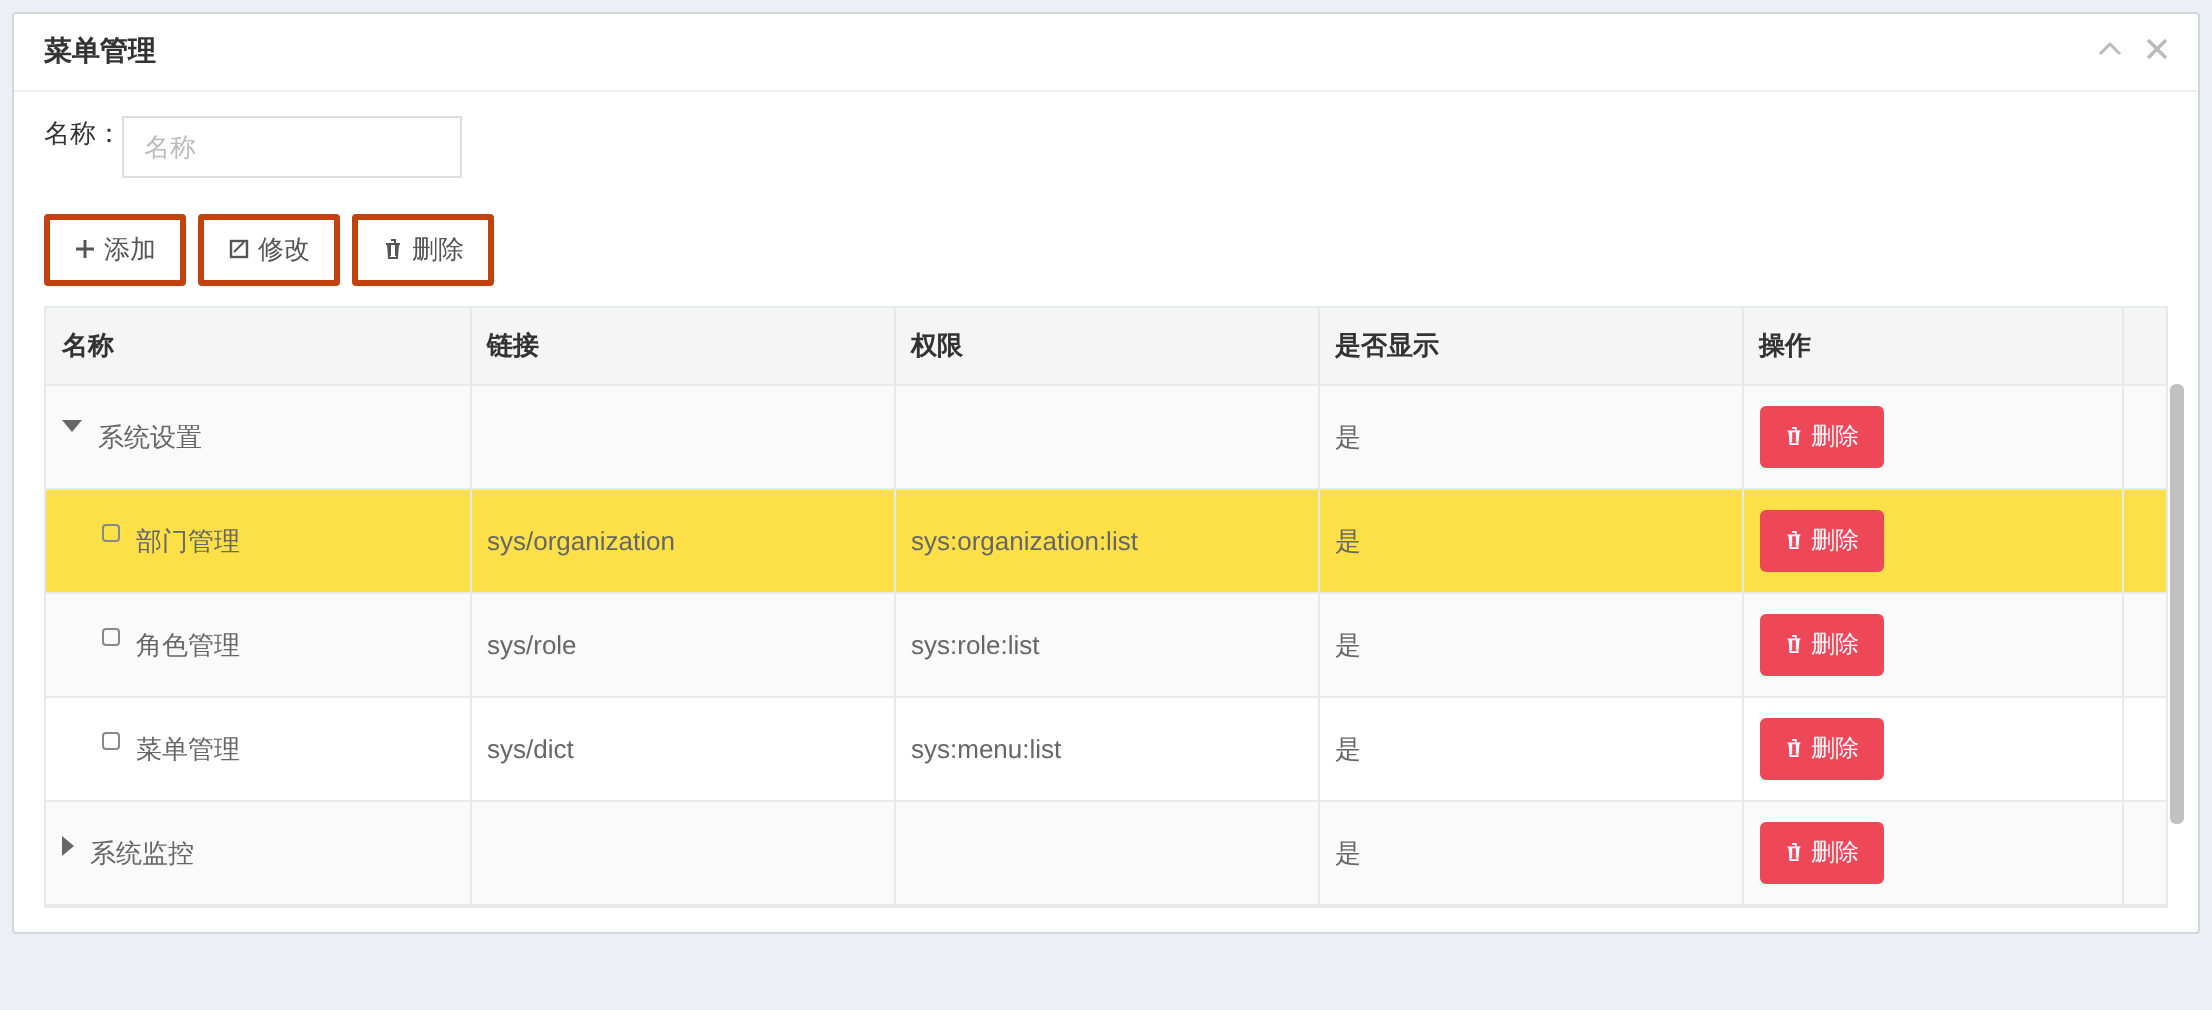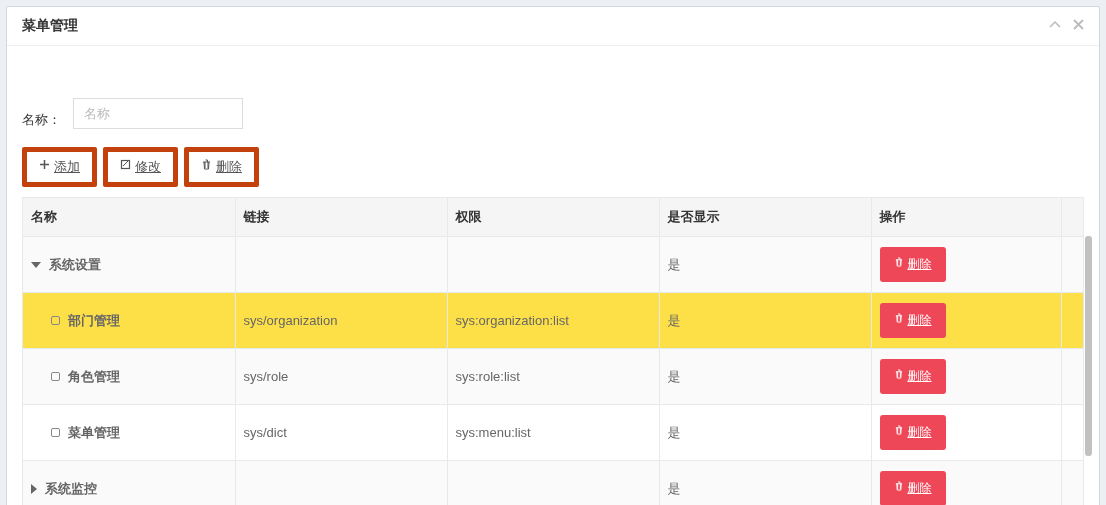--- a/index.html
+++ b/index.html
@@ -29,51 +29,50 @@
 }
 .panel-tools {
   display: flex;
   gap: 12px;
   color: #bbb;
 }
 .tool-icon { cursor: pointer; font-size: 12px; }
 .panel-body { padding: 12px 15px; }
 .filter-row {
   display: flex;
-  align-items: flex-end;
-  gap: 12px;
+  align-items: flex-start;
+  gap: 0;
   margin-bottom: 18px;
-  margin-top: 40px;
 }
 .filter-label { color: #333; font-size: 13px; }
 .filter-input {
   border: 1px solid #ddd;
   padding: 7px 10px;
   width: 170px;
   font-size: 13px;
   color: #333;
 }
 .filter-input::placeholder { color: #bbb; }
 .toolbar {
   display: flex;
   justify-content: space-between;
   margin-bottom: 10px;
 }
 .btn-group { display: flex; gap: 6px; }
 .btn {
-  border: 5px solid #c2410c;
+  border: 3px solid #c2410c;
   background: #fff;
   padding: 6px 12px;
   font-size: 13px;
   cursor: pointer;
   color: #555;
   display: inline-flex;
+  align-items: center;
   gap: 4px;
   border-radius: 2px;
-  text-decoration: underline;
 }
 .btn-danger {
   background: #ee4758;
   border-color: #ee4758;
   color: #fff;
   padding: 4px 9px;
   font-size: 12px;
   border-radius: 3px;
 }
 .tree-table-wrap {
@@ -102,21 +101,21 @@
   padding: 10px 8px;
   color: #666;
   font-size: 13px;
   white-space: nowrap;
   overflow: hidden;
   text-overflow: ellipsis;
 }
 .tree-table tr:nth-child(odd) td { background: #fafafb; }
 .tree-table tr:nth-child(even) td { background: #fff; }
 .tree-table tr.highlight td { background: #fde047; }
-.name-cell { display: flex; align-items: center; gap: 6px; font-weight: bold; }
+.name-cell { display: flex; align-items: flex-start; gap: 6px; }
 .indent-0 { padding-left: 0; }
 .indent-1 { padding-left: 20px; }
 .expander {
   display: inline-block;
   width: 0; height: 0;
   border-left: 5px solid transparent;
   border-right: 5px solid transparent;
   border-top: 6px solid #666;
   margin-right: 2px;
 }

